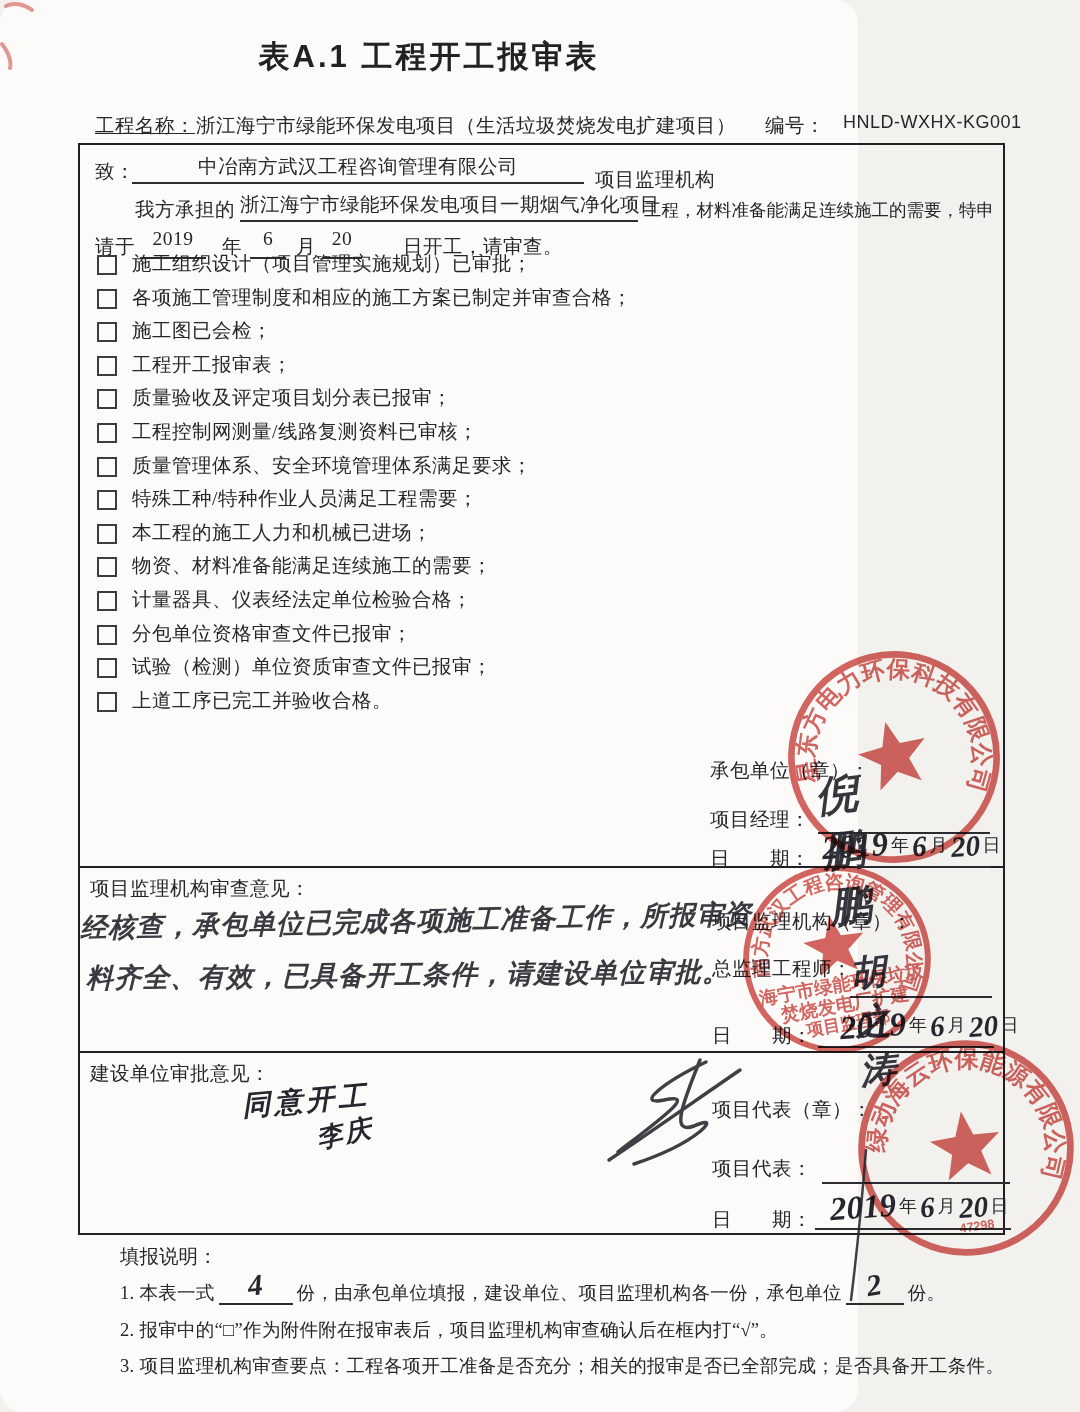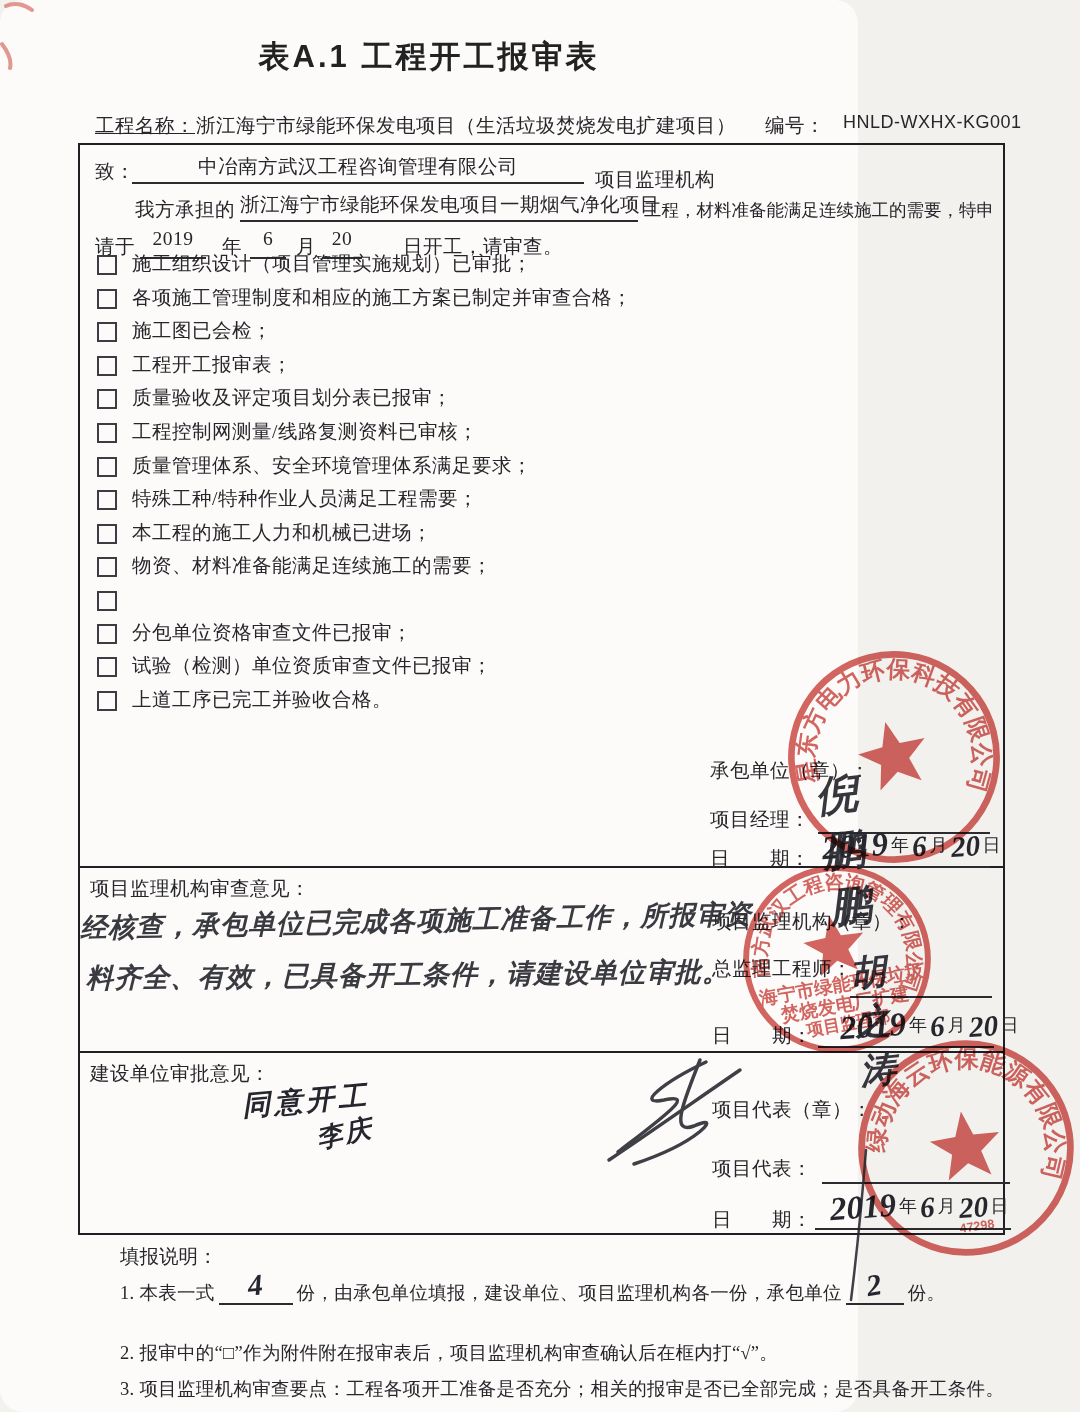--- a/index.html
+++ b/index.html
@@ -24,21 +24,21 @@
   .hw-comment{font-size:27px;letter-spacing:1px;transform:rotate(-1.2deg);opacity:.9;white-space:pre;}
   .date-row{display:flex;align-items:flex-end;gap:3px;}
   .date-row .hw{font-size:29px;line-height:26px;transform:rotate(-4deg);}
   .date-row .hw.yr{font-size:33px;}
   .date-row .pl{font-size:18px;padding-bottom:2px;white-space:pre;}
   
   .stamp{color:#cc453f;opacity:.82;mix-blend-mode:multiply;}
   .stamp text{font-family:"Liberation Sans",sans-serif;font-weight:bold;}
   .ink{position:absolute;left:0;top:0;pointer-events:none;}
   .notes-title{font-size:19.5px;}
-  .note-line{font-size:18.5px;letter-spacing:.3px;white-space:pre;margin-top:23px;}
+  .note-line{font-size:18.5px;letter-spacing:.3px;white-space:pre;}
   .note-u{display:inline-block;border-bottom:2px solid #2b2b30;text-align:center;position:relative;}
   .note-hw{font-size:30px;line-height:10px;font-style:italic;font-weight:bold;color:#26262e;display:inline-block;transform:rotate(-6deg) translateY(-4px);}
 </style>
 </head>
 <body>
 
 <div class="page">
 
   <div class="abs title">表A.1 工程开工报审表</div>
 
@@ -113,20 +113,21 @@
       <span class="check-label">本工程的施工人力和机械已进场；</span>
     </div>
 
     <div class="check-row">
       <span class="checkbox"></span>
       <span class="check-label">物资、材料准备能满足连续施工的需要；</span>
     </div>
 
     <div class="check-row">
       <span class="checkbox"></span>
+      <span class="check-label">计量器具、仪表经法定单位检验合格；</span>
     </div>
 
     <div class="check-row">
       <span class="checkbox"></span>
       <span class="check-label">分包单位资格审查文件已报审；</span>
     </div>
 
     <div class="check-row">
       <span class="checkbox"></span>
       <span class="check-label">试验（检测）单位资质审查文件已报审；</span>

